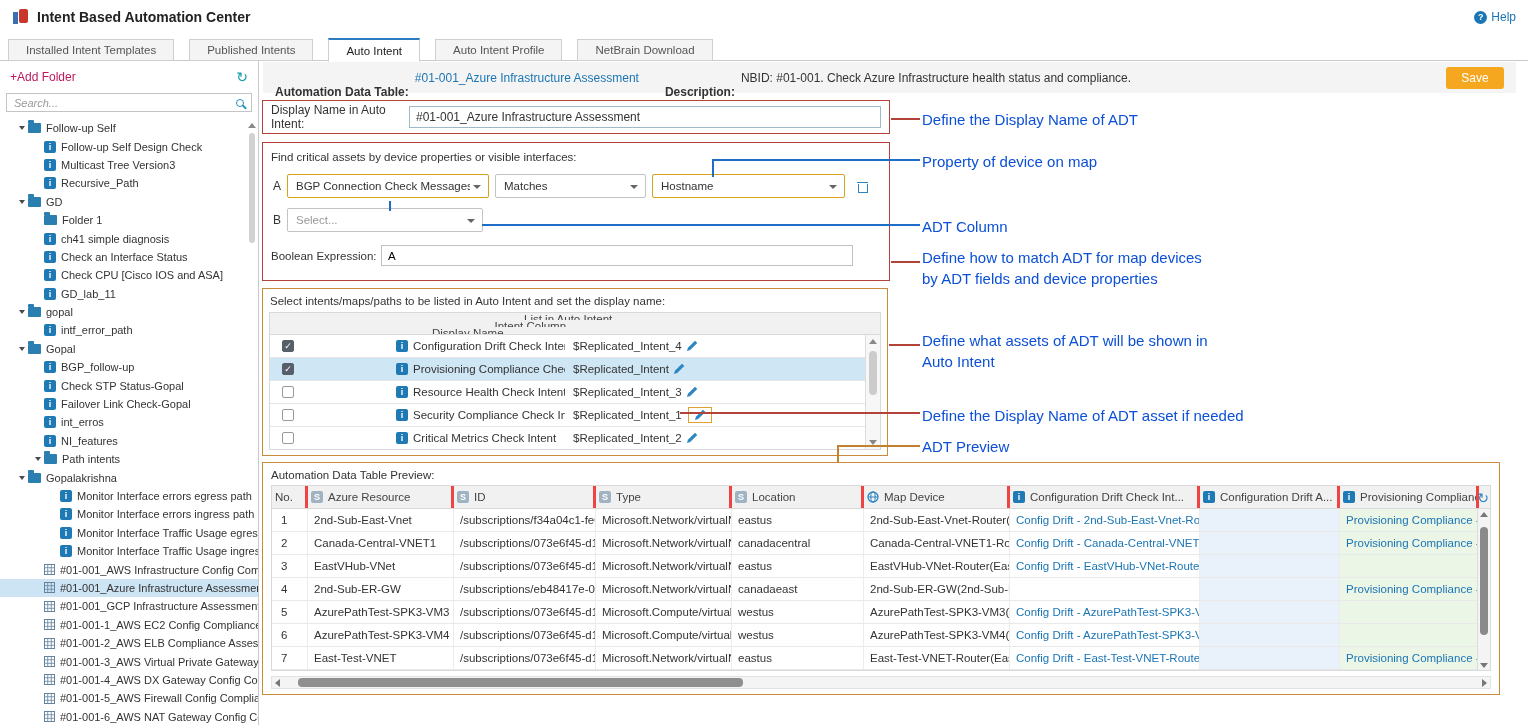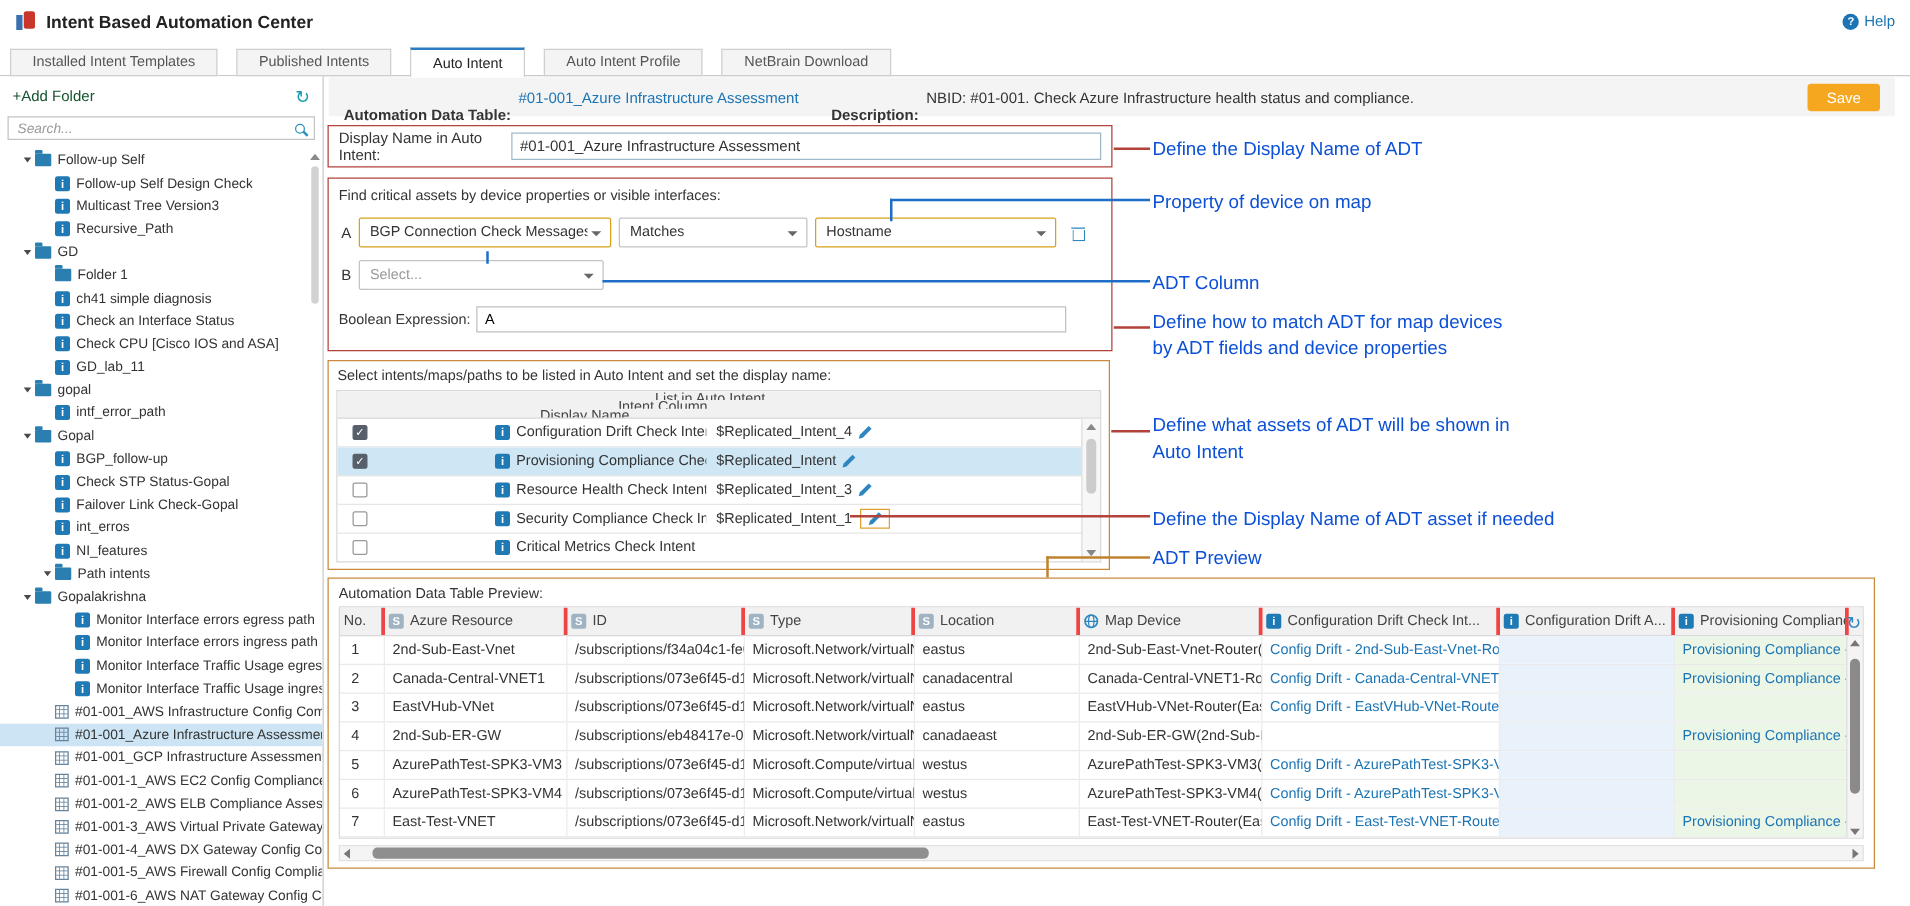--- a/index.html
+++ b/index.html
@@ -22,21 +22,21 @@
 
   
   .content-divider { position:absolute; top:60px; left:0; right:0; height:1px; background:#c9c9c9; }
   .tab-strip { position:absolute; top:38px; left:8px; height:23px; display:flex; gap:15px; z-index:2; }
   .tab { height:22px; margin-top:1px; padding:0 17px; display:flex; align-items:center; background:#f4f4f4; border:1px solid #cfcfcf; font-size:11.5px; color:#555; cursor:pointer; }
   .tab.active { background:#fff; border-top:2px solid #2b7cc0; border-bottom:1px solid #fff; height:24px; margin-top:0; color:#222; }
 
   
   .sidebar { position:absolute; top:61px; left:0; width:259px; bottom:0; border-right:1px solid #c9c9c9; background:#fff; overflow:hidden; }
   .add-folder-row { height:32px; display:flex; align-items:center; padding:0 10px; }
-  .add-folder { color:#14532d; font-size:12px; cursor:pointer; }
+  .add-folder { color:#be185d; font-size:12px; cursor:pointer; }
   .side-refresh { margin-left:auto; color:#169aae; font-size:14px; cursor:pointer; }
   .search-wrap { margin:0 6px 6px 6px; height:19px; border:1px solid #c4c4c4; display:flex; align-items:center; padding:0 5px;gap:12px; }
   .search-input { flex:1; border:none; outline:none; font-size:11px; font-family:"Liberation Sans",sans-serif; color:#333; min-width:0; }
   .search-input::placeholder { color:#999; font-style:italic; }
   .icon-search { position:relative; width:8px; height:8px; border:1.5px solid #2b8fbf; border-radius:50%; flex:none; margin-right:2px; }
   .icon-search::after { content:""; position:absolute; width:5px; height:1.5px; background:#2b8fbf; transform:rotate(45deg); right:-4px; bottom:-2px; }
   .tree { position:absolute; top:58px; left:0; right:0; bottom:0; overflow:hidden; }
   .tree-item { height:18.4px; display:flex; align-items:center; font-size:11px; color:#333; white-space:nowrap; overflow:hidden; cursor:pointer; }
   .tree-item.selected { background:#cde4f4; }
   .arrow-slot { width:12px; display:inline-flex; justify-content:center; flex:none; }
@@ -473,20 +473,28 @@
           </div>
         </div>
         <div class="intent-row">
           <div class="ic col-check">
             <span class="cb"></span>
           </div>
           <div class="ic col-intent">
             <span class="icon-intent">i</span>
             <span>Critical Metrics Check Intent</span>
           </div>
+          <div class="ic col-display">
+            <span>$Replicated_Intent_2</span>
+            <span class="icon-pencil">
+              <svg width="12" height="12" viewBox="0 0 12 12">
+                <path d="M1 11l.9-3.2L9 .7 11.3 3 4.2 10.1z" fill="#2e86c1"></path>
+              </svg>
+            </span>
+          </div>
         </div>
       </div>
     <div class="it-scroll">
       <span class="tri-up"></span>
       <span class="it-thumb"></span>
       <span class="tri-dn"></span>
     </div>
   </div>
 </div>
 

